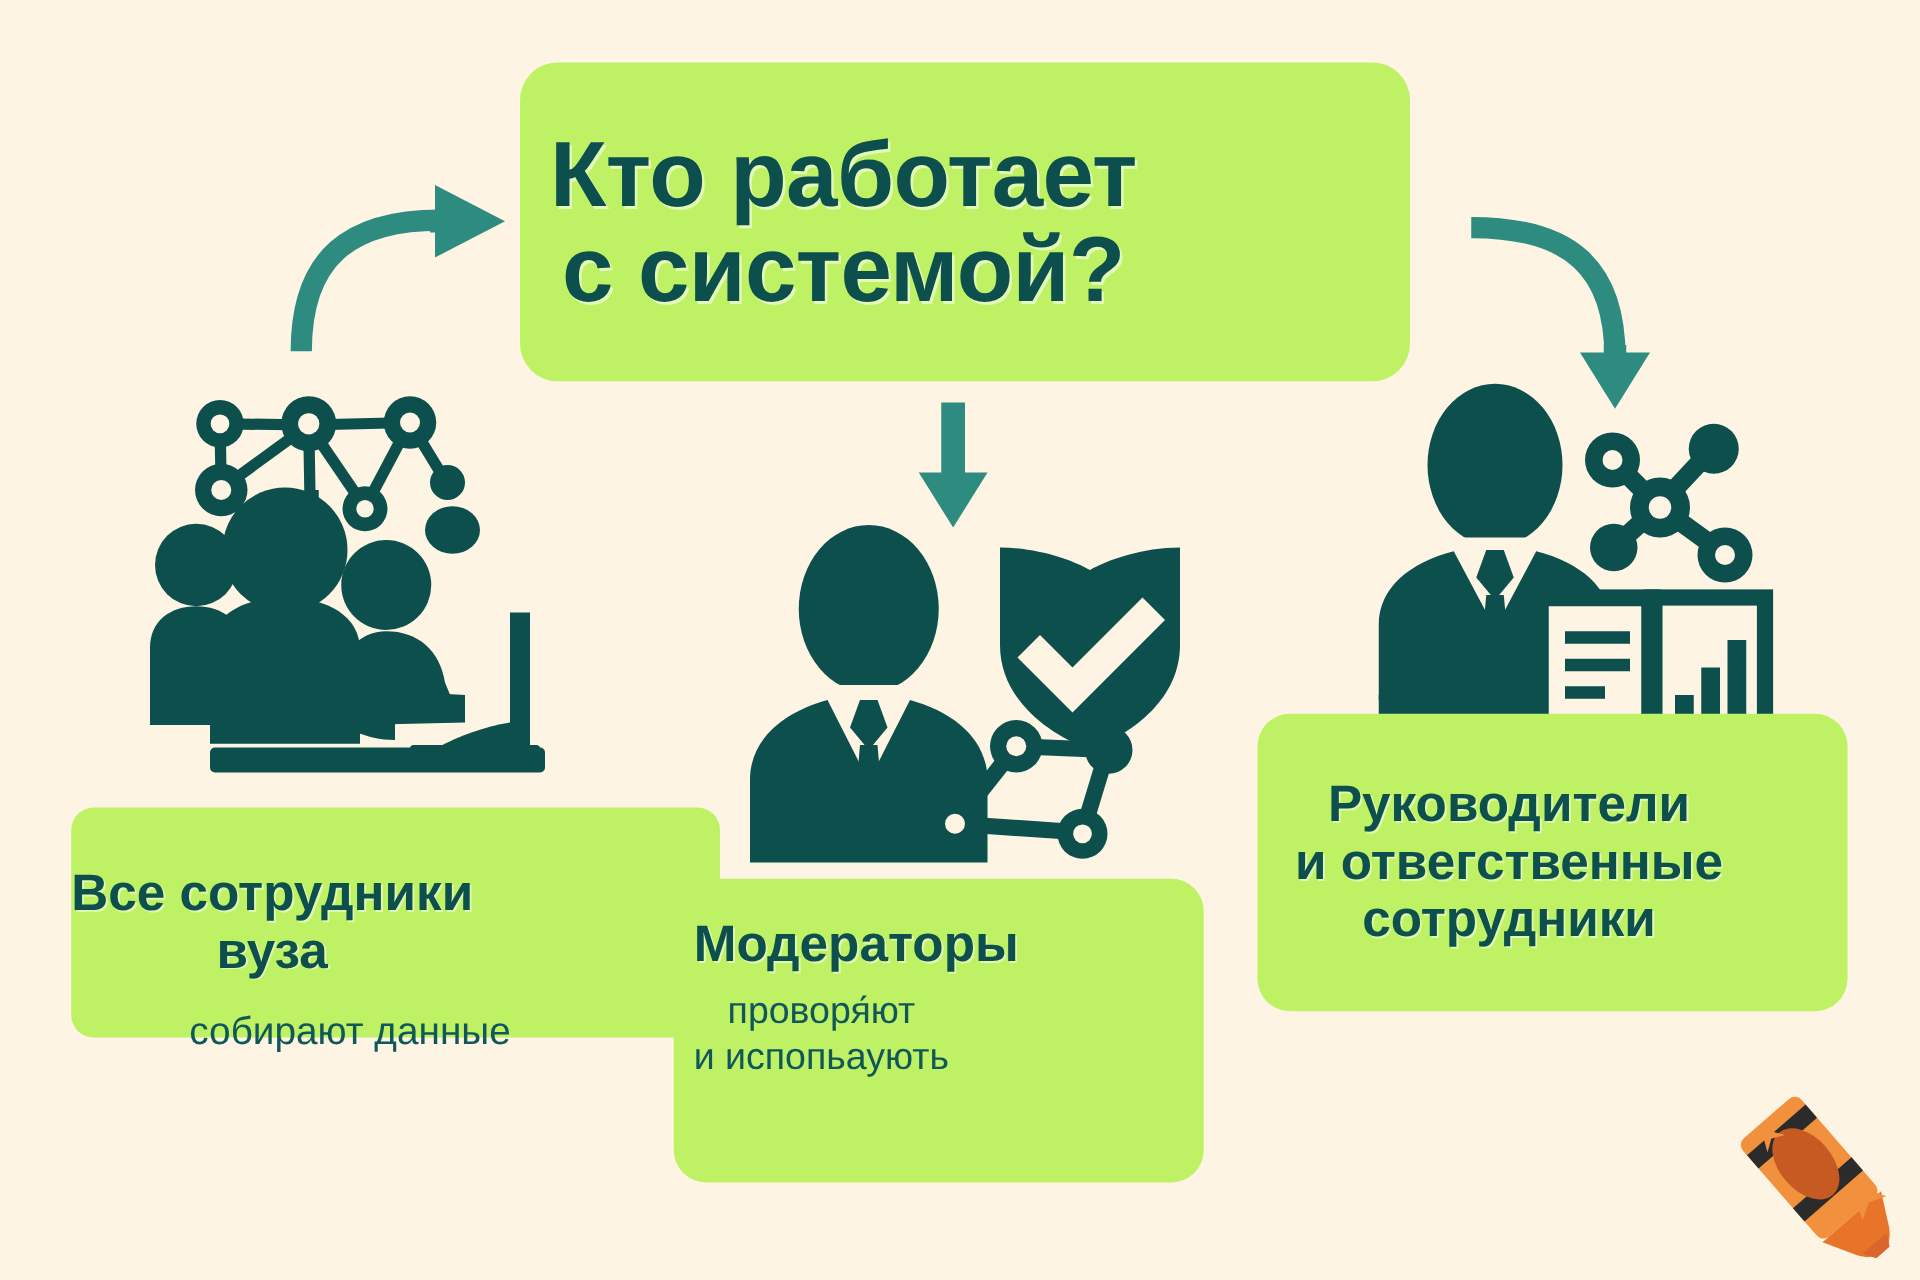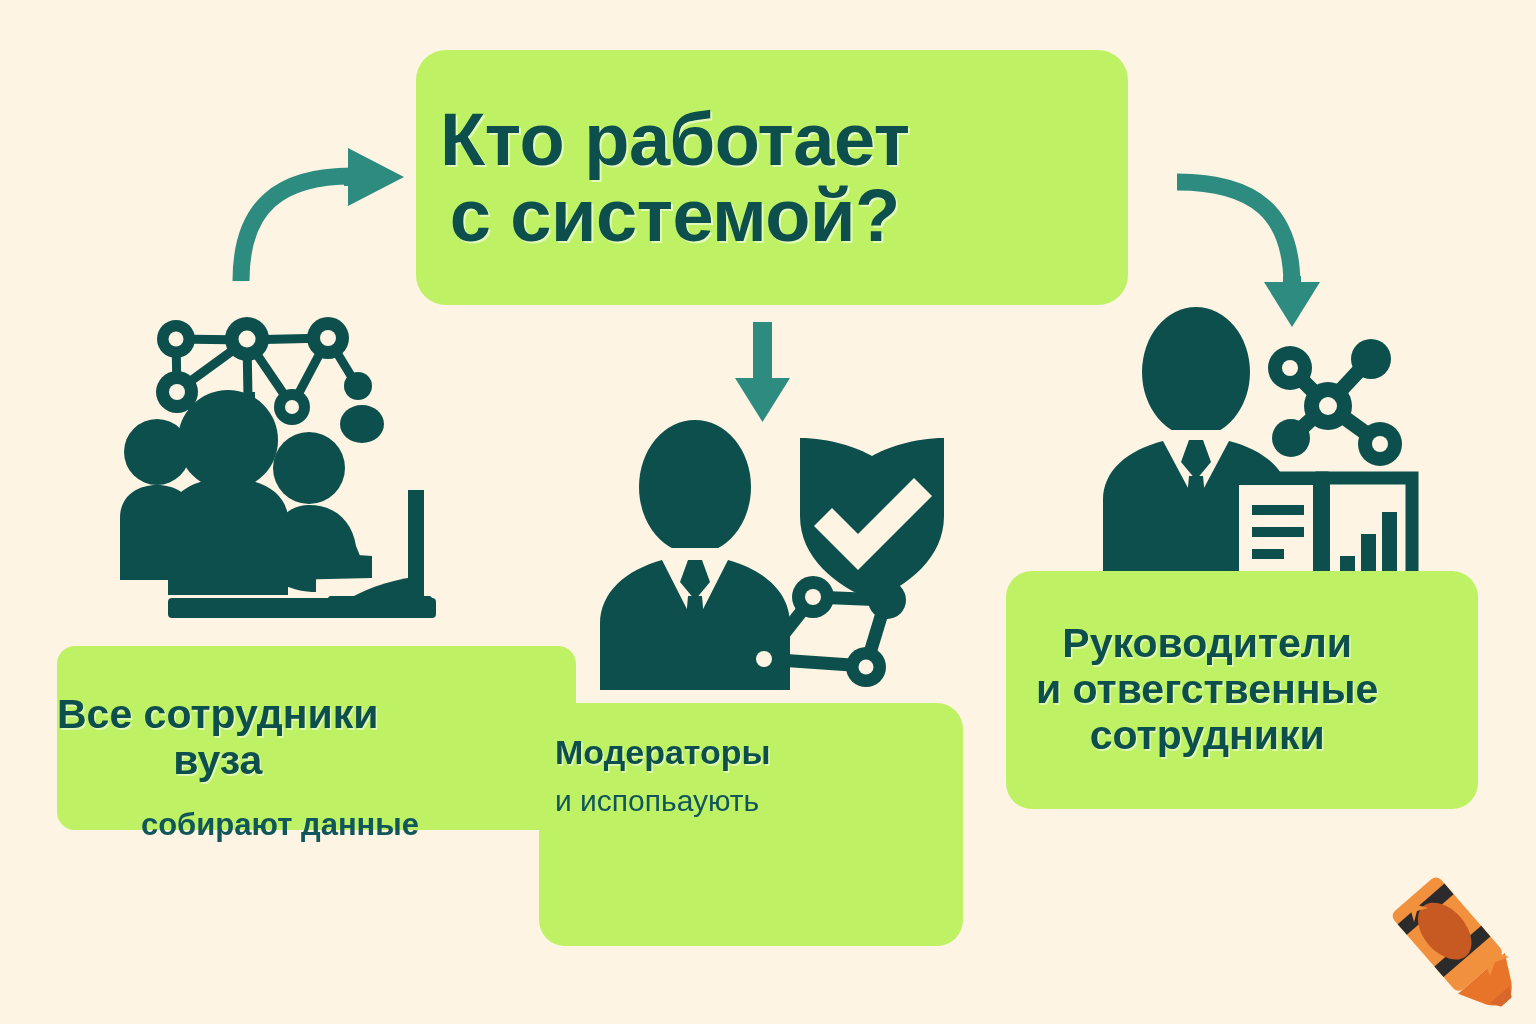--- a/index.html
+++ b/index.html
@@ -51,25 +51,25 @@
   .col-sub{
     color:#11565a;
     text-align:center;
     line-height:1.22;
     font-size:31px;
   }
 
   
   #box-1{left:57px;top:646px;width:519px;height:184px;border-radius:18px;}
   #box-1 .col-head{font-size:41px;}
-  #sub-1{position:absolute;left:40px;top:806px;width:480px;font-weight:bold;}
+  #sub-1{position:absolute;left:40px;top:806px;width:480px;}
 
   
   #box-2{left:539px;top:703px;width:424px;height:243px;padding:14px 16px 10px;justify-content:flex-start;}
-  #box-2 .col-head{font-size:34px;margin-top:16px;margin-bottom:12px;}
+  #box-2 .col-head{font-size:41px;margin-top:16px;margin-bottom:12px;}
   #box-2 .col-sub{font-size:30px;}
 
   
   #box-3{left:1006px;top:571px;width:472px;height:238px;padding:0 30px;}
   #box-3 .col-head{font-size:41px;}
   #sub-3{position:absolute;left:1010px;top:820px;width:470px;}
 
   
   .layer{position:absolute;left:0;top:0;width:1536px;height:1024px;pointer-events:none;}
   .layer.icons{z-index:3;}
@@ -249,20 +249,21 @@
   </div>
   <div id="sub-1" class="col-sub">
     <div>собирают данные</div>
   </div>
 
   <div class="box" id="box-2">
     <div class="col-head">
       <div>Модераторы</div>
     </div>
     <div class="col-sub">
+      <div>проворя́ют</div>
       <div>и испопьаують</div>
     </div>
   </div>
 
   <div class="box" id="box-3">
     <div class="col-head">
       <div>Руководители</div>
       <div>и отвегственные</div>
       <div>сотрудники</div>
     </div>

